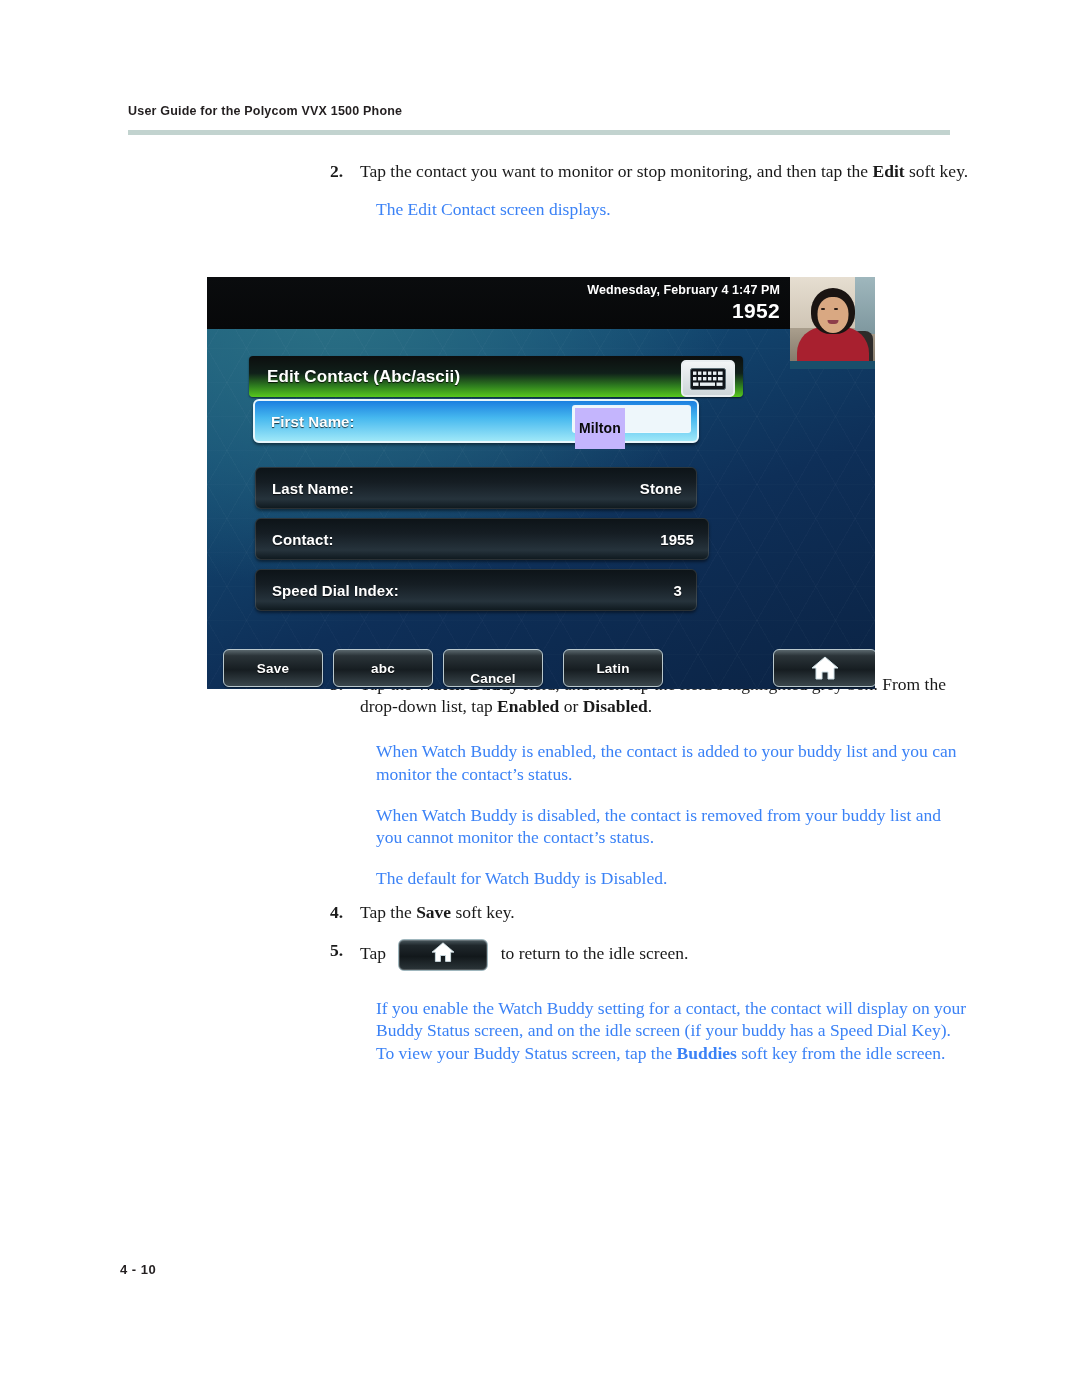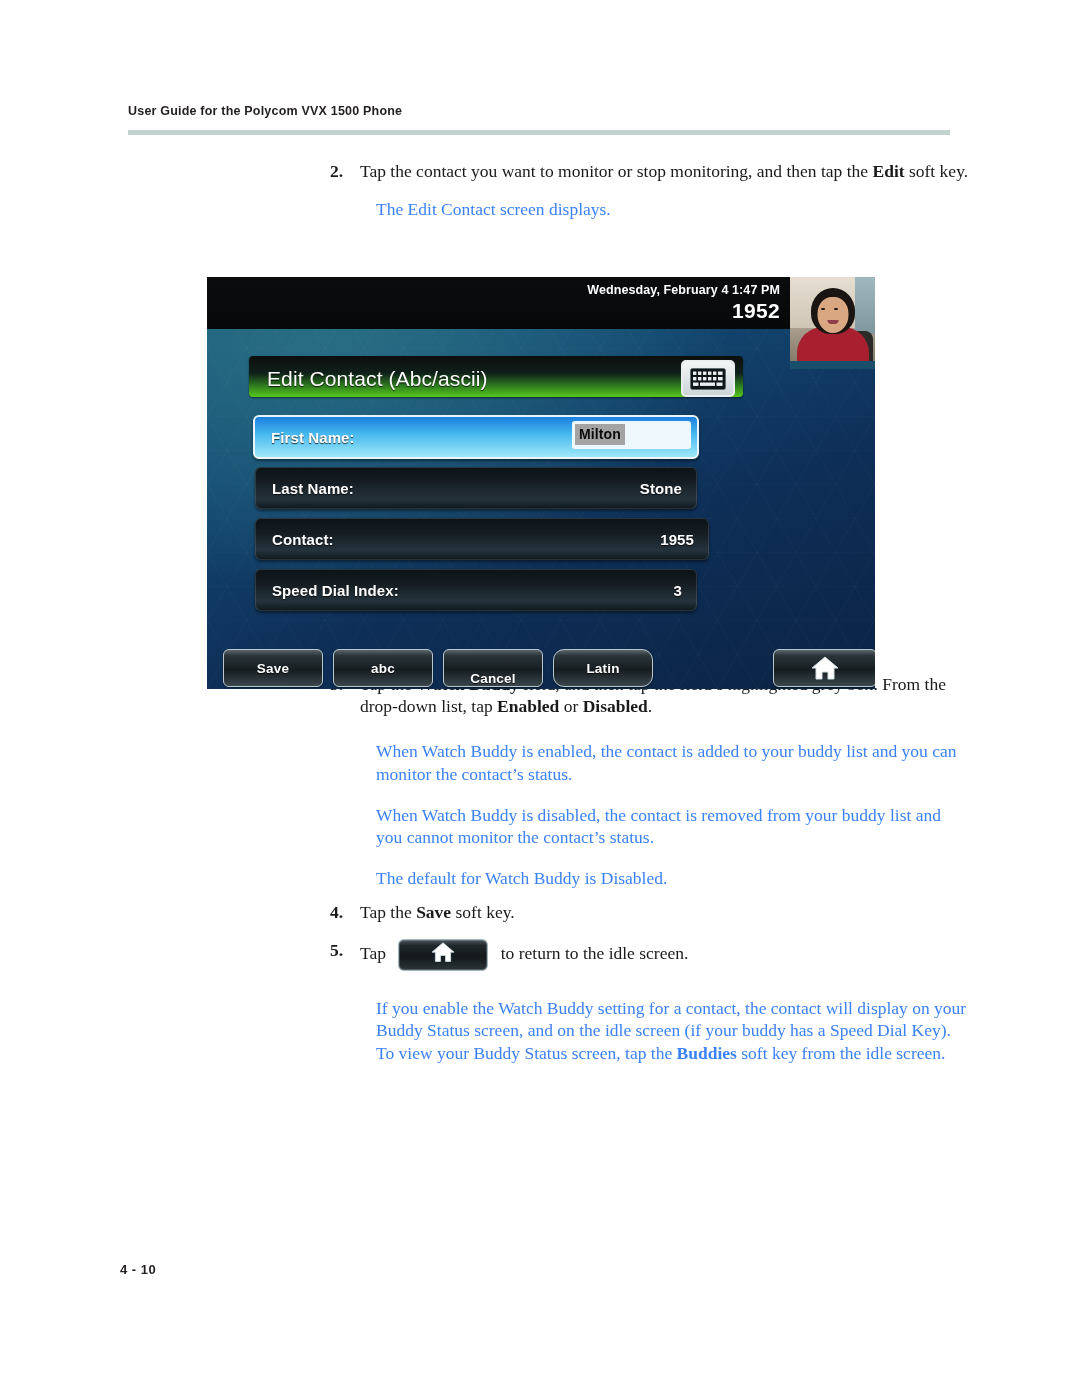--- a/index.html
+++ b/index.html
@@ -120,21 +120,21 @@
 
   
   .title-bar{
     position:absolute;left:42px;top:79px;width:494px;height:41px;
     border-radius:4px;
     background:linear-gradient(180deg,#0c0e0e 0%,#10201a 42%,#2d7a1f 72%,#57c81c 100%);
     box-shadow:0 1px 2px rgba(0,0,0,.55);
   }
   .title-bar-label{
     position:absolute;left:18px;top:11px;
-    color:#ffffff;font-size:21px;font-weight:normal;letter-spacing:.1px;
+    color:#ffffff;font-size:17px;font-weight:bold;letter-spacing:.1px;
     text-shadow:0 1px 1px rgba(0,0,0,.8);
   }
   .kbd-btn{
     position:absolute;right:8px;top:4px;width:50px;height:33px;
     border-radius:5px;border:2px solid #e9eef0;
     background:linear-gradient(180deg,#f2f5f6 0%,#cdd5d8 100%);
     display:flex;align-items:center;justify-content:center;
   }
 
   
@@ -161,21 +161,21 @@
     color:#ffffff;font-size:15px;font-weight:bold;letter-spacing:.1px;
     text-shadow:0 1px 1px rgba(0,0,0,.75);
   }
   .field-input{
     position:absolute;right:7px;top:5px;width:117px;height:26px;
     background:#eef7fb;border-radius:2px;
     box-shadow:0 0 0 1px rgba(255,255,255,.9);
   }
   .field-input-text{
     position:absolute;left:2px;top:2px;height:21px;line-height:21px;
-    padding:0 4px;background:#a3a3a3;color:#0a0a0a;
+    padding:10px 4px;background:#c4b5fd;color:#0a0a0a;
     font-size:14px;font-weight:bold;letter-spacing:.1px;
   }
 
   
   .softkeys{position:absolute;left:8px;top:372px;width:652px;height:36px;}
   .softkey{
     position:absolute;top:0;height:36px;border-radius:6px;
     border:1px solid #b9c8cd;
     background:linear-gradient(180deg,#5a676d 0%,#2b3439 16%,#161d21 55%,#3a464c 100%);
     box-shadow:0 1px 2px rgba(0,0,0,.5);
@@ -277,21 +277,21 @@
             <rect x="23" y="9" width="3.4" height="3.4"></rect>
               <rect x="28" y="9" width="4.6" height="3.4"></rect>
             <rect x="3" y="14.5" width="5.5" height="3.4"></rect>
               <rect x="10" y="14.5" width="15" height="3.4"></rect>
             <rect x="26.5" y="14.5" width="6" height="3.4"></rect>
           </g>
         </svg>
       </div>
     </div>
 
-    <div class="field selected" style="top:138px;">
+    <div class="field selected" style="top:122px;">
       <div class="field-label">First Name:</div>
       <div class="field-input">
         <div class="field-input-text">Milton</div>
       </div>
     </div>
 
     <div class="field normal" style="top:190px;">
       <div class="field-label">Last Name:</div>
       <div class="field-value">Stone</div>
     </div>
@@ -309,21 +309,21 @@
     <div class="softkeys">
       <div class="softkey" style="left:8px;width:98px;">
         <span class="softkey-label">Save</span>
       </div>
       <div class="softkey" style="left:118px;width:98px;border-radius:6px;">
         <span class="softkey-label">abc</span>
       </div>
       <div class="softkey" style="left:228px;width:98px;align-items:flex-end;">
         <span class="softkey-label">Cancel</span>
       </div>
-      <div class="softkey" style="left:338px;width:98px;border-radius:11px;">
+      <div class="softkey" style="left:348px;width:98px;">
         <span class="softkey-label">Latin</span>
       </div>
       <div class="softkey home">
         <svg width="30" height="26" viewBox="0 0 30 26" aria-hidden="true">
           <path d="M15 2 L28 13 L24 13 L24 24 L18 24 L18 17 L12 17 L12 24 L6 24 L6 13 L2 13 Z" fill="#ffffff" stroke="#cfe0e6" stroke-width="1" stroke-linejoin="round"></path>
         </svg>
       </div>
     </div>
   </div>
 

